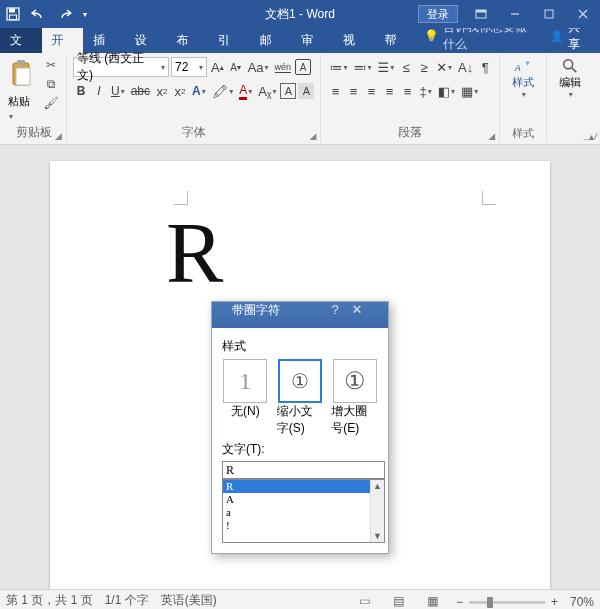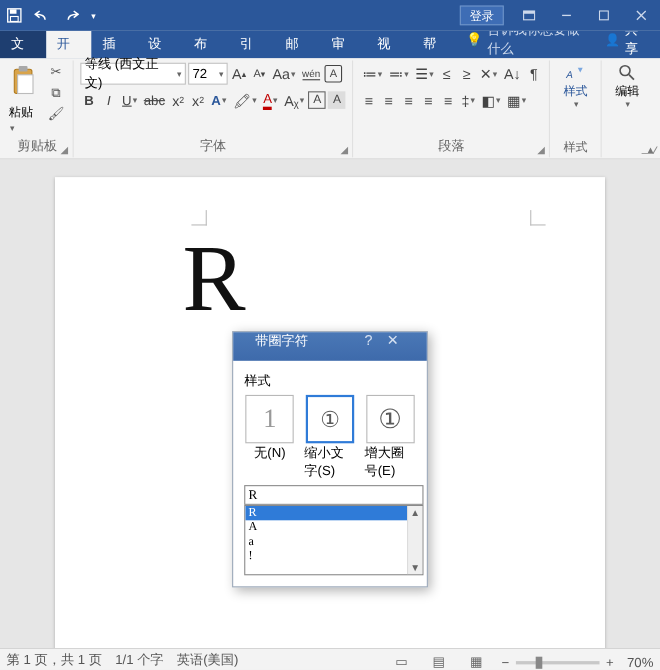--- a/index.html
+++ b/index.html
@@ -113,20 +113,21 @@
     </div>
     <div class="qat-item">
       <svg width="14" height="12" viewBox="0 0 14 12">
           <path d="M9 2 L13 5 L9 8 M12.5 5 Q4 5 4 10" fill="none" stroke="#fff" stroke-width="1.4"></path>
         </svg>
     </div>
     <div class="qat-item" style="width:14px">
         <span style="font-size:8px">▾</span>
       </div>
   </div>
+  <div class="title-center">文档1 - Word</div>
   <div class="title-right">
     <button class="login-btn">登录</button>
     <div class="win-btn">
       <svg width="12" height="10" viewBox="0 0 12 10">
           <rect x="1" y="1" width="10" height="8" fill="none" stroke="#cdd9ec"></rect>
           <rect x="1" y="1" width="10" height="2.5" fill="#cdd9ec"></rect>
         </svg>
     </div>
     <div class="win-btn">
         <svg width="10" height="10">
@@ -333,20 +334,21 @@
         <div class="style-opt">
           <div class="style-box">
               <span class="ic">①</span>
             </div>
           <div class="style-cap"><span>增大圈号(E)</span></div>
         </div>
       </div>
 
       <div class="enclosure">
         <div class="enclosure-col">
+          <div class="enc-label"><span class="ul" style="text-decoration:none"><span>文字(T):</span></span></div>
           <input class="txt-input" value="R" style="">
           <div class="listbox with-scroll">
             <div class="item sel">R</div>
             <div class="item">A</div>
             <div class="item">a</div>
             <div class="item">!</div>
             <div class="vscroll">
                 <span class="arr">▲</span>
                 <span class="arr">▼</span>
               </div>

